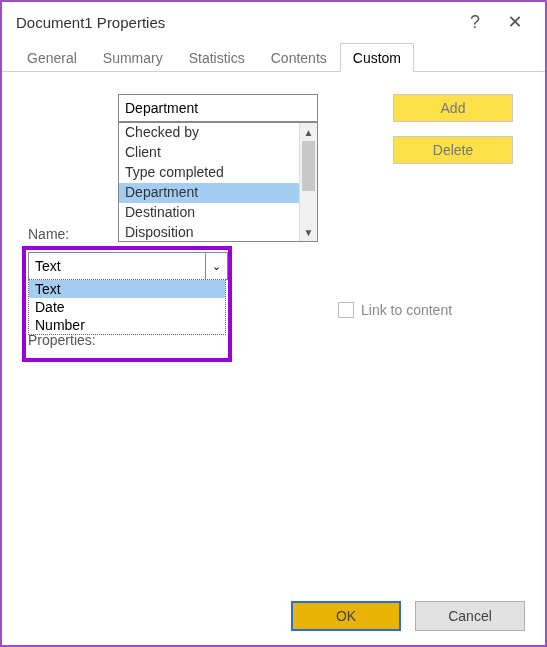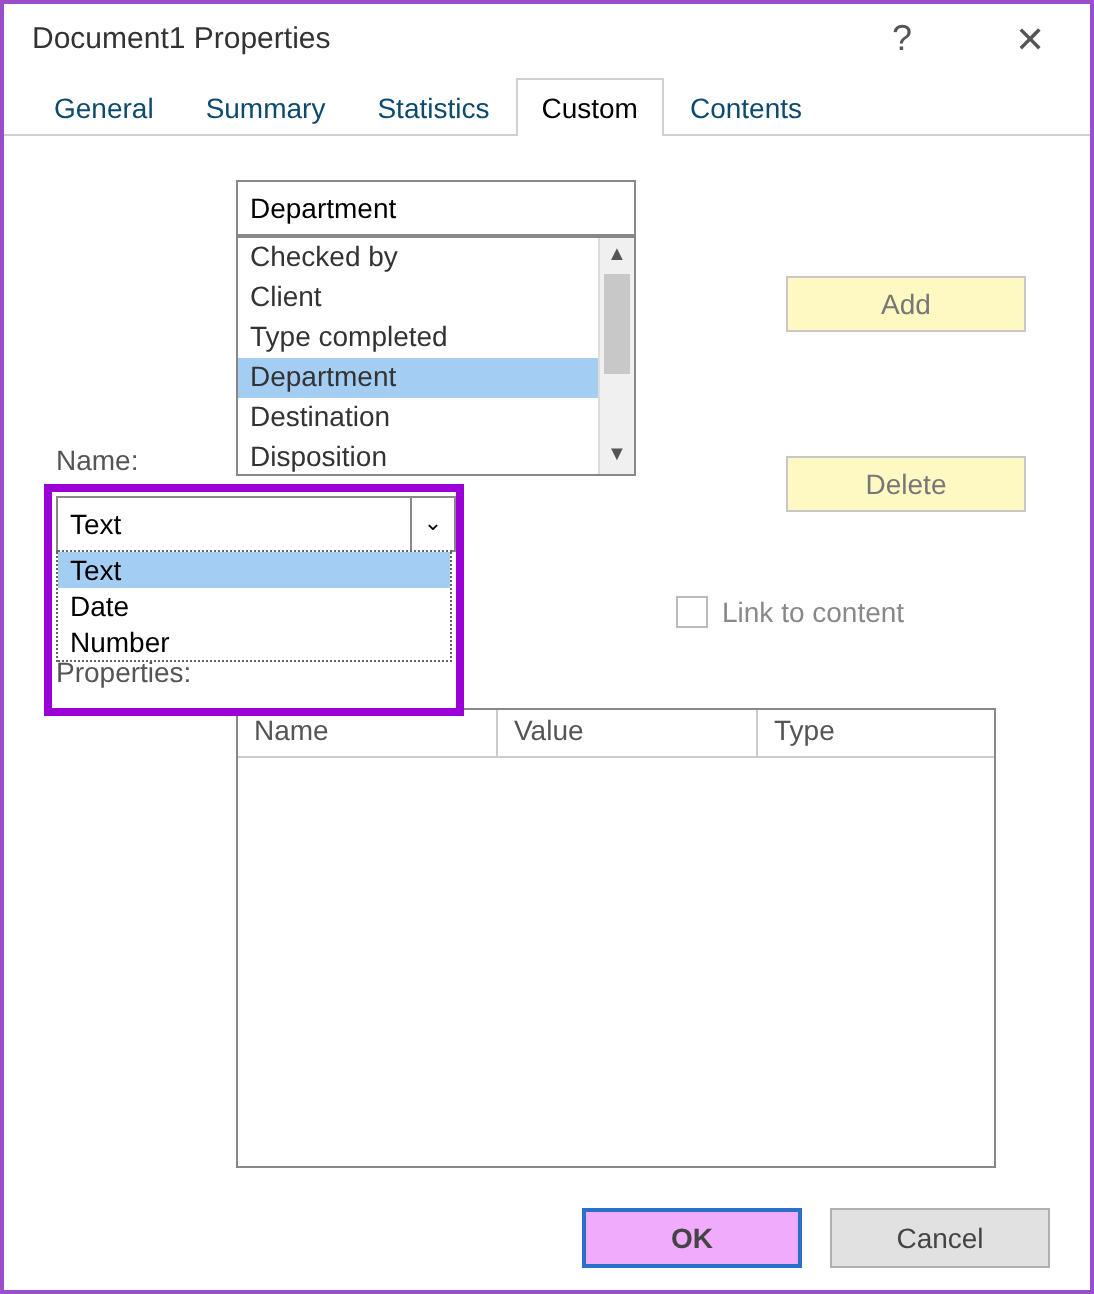--- a/index.html
+++ b/index.html
@@ -8,37 +8,37 @@
       width: 547px; height: 647px;
       border: 2px solid #9b4dca;
       background: #fff;
       position: relative;
       display: flex; flex-direction: column;
     }
     .titlebar {
       height: 40px;
       display: flex; align-items: center;
       padding: 0 10px 0 14px;
-      font-size: 15px; color: #333; gap: 24px;
+      font-size: 15px; color: #333;
     }
     .titlebar .title { flex: 1; }
     .titlebar .tb-btn {
       width: 40px; height: 30px;
       display: flex; align-items: center; justify-content: center;
       font-size: 18px; color: #555; cursor: default;
     }
     .tabstrip {
       display: flex; align-items: flex-end;
       padding: 0 12px;
       border-bottom: 1px solid #d0d0d0;
       gap: 0;
     }
     .tab {
       padding: 6px 12px 6px 12px;
-      font-size: 14px; color: #0c4a6e;
+      font-size: 14px; color: #737373;
       border: 1px solid transparent;
       border-bottom: none;
       position: relative; top: 1px;
       cursor: default;
     }
     .tab.active {
       border-color: #d0d0d0;
       background: #fff;
       color: #000;
     }
@@ -90,25 +90,24 @@
       position:absolute; left:2px; right:2px; top:0; height:50px;
       background:#c8c8c8;
     }
     .right-buttons {
       position: absolute;
       right: 32px; top: 22px;
       display: flex; flex-direction: column; gap: 14px;
     }
     .btn {
       width: 120px; height: 28px;
-      background: #fef9c3; border: 1px solid #c8c8c8;
+      background: #fde047; border: 1px solid #c8c8c8;
       font-size: 14px; color: #777;
       display:flex; align-items:center; justify-content:center;
       cursor: default;
-      margin-top: 48px;
     }
     .type-combo-wrap {
       position: relative;
     }
     .type-combo {
       width: 200px; height: 28px;
       border: 1px solid #888;
       display:flex; align-items:center;
       background:#fff;
     }
@@ -173,40 +172,39 @@
     .ft-btn {
       width: 110px; height: 30px;
       border:1px solid #b0b0b0;
       background:#e1e1e1;
       font-size:14px; color:#444;
       display:flex;align-items:center;justify-content:center;
       cursor:default;
     }
     .ft-btn.primary {
       border: 2px solid #2a6fc9;
-      background:#f0abfc;
-      font-weight:bold;
+      background:#eab308;
     }
   </style>
 </head>
 <body>
 
 <div class="window">
   <div class="titlebar">
     <span class="title">Document1 Properties</span>
     <span class="tb-btn">?</span>
     <span class="tb-btn">✕</span>
   </div>
 
   <div class="tabstrip">
     <div class="tab">General</div>
     <div class="tab">Summary</div>
     <div class="tab">Statistics</div>
+    <div class="tab">Contents</div>
     <div class="tab active">Custom</div>
-    <div class="tab">Contents</div>
   </div>
 
   <div class="content">
 
     <div class="right-buttons">
       <div class="btn">Add</div>
       <div class="btn">Delete</div>
     </div>
 
     <div class="form-row">
@@ -255,27 +253,20 @@
       </div>
       <div class="chk-wrap">
         <span class="chk"></span>
         <span>Link to content</span>
       </div>
     </div>
 
     <div class="form-row" style="margin-top:2px;">
       <div class="lbl">Properties:</div>
     </div>
-    <div class="props-table">
-      <div class="hdr">
-        <div class="col" style="width:130px;">Name</div>
-        <div class="col" style="width:130px;">Value</div>
-        <div class="col" style="flex:1;border-right:none;">Type</div>
-      </div>
-    </div>
 
   </div>
 
   <div class="footer">
     <div class="ft-btn primary">OK</div>
     <div class="ft-btn">Cancel</div>
   </div>
 </div>
 
 </body></html>

